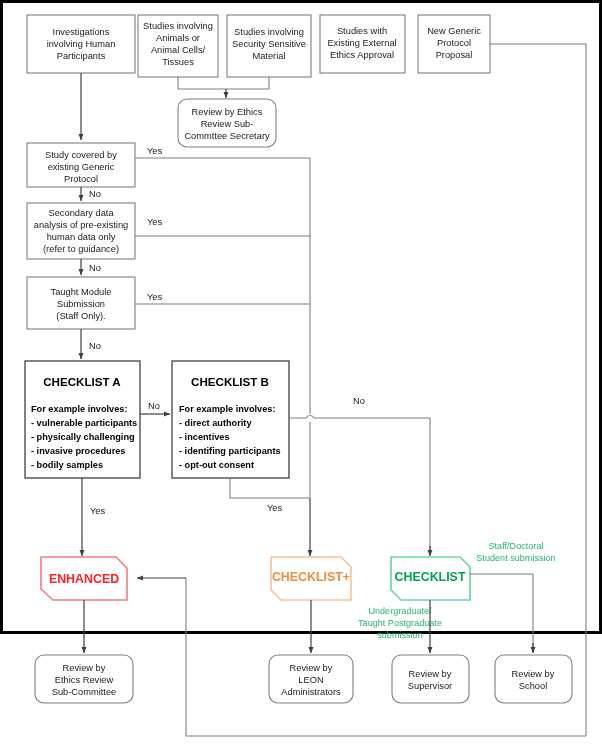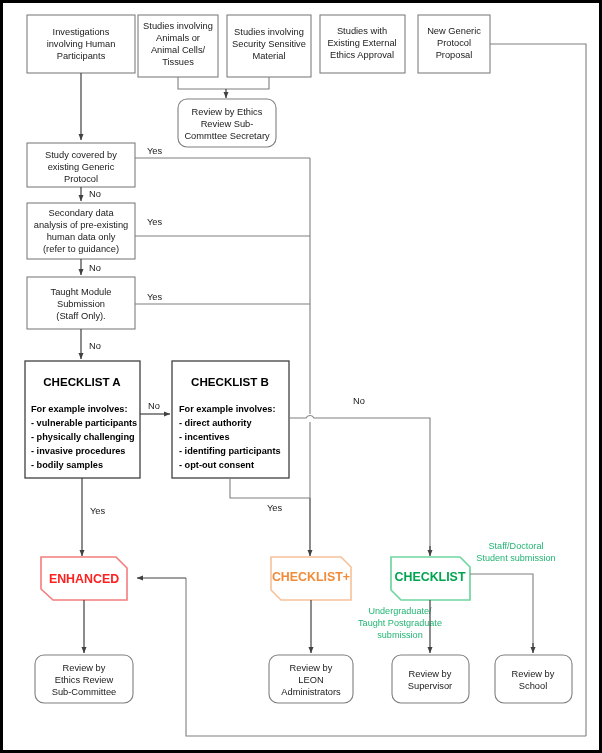--- a/index.html
+++ b/index.html
@@ -1,21 +1,21 @@
 <!DOCTYPE html>
 <html><head>
 <meta charset="utf-8">
 <style>
   html,body{margin:0;padding:0;background:#ffffff;}
   body{
     width:602px;height:753px;overflow:hidden;
     font-family:"Liberation Sans","DejaVu Sans",sans-serif;
   }
   #frame{
-    position:relative;width:602px;height:753px;box-sizing:border-box;
+    position:relative;width:602px;height:634px;box-sizing:border-box;
     border:3px solid #000;background:#fff;
   }
   svg#flow{position:absolute;left:0;top:0;width:602px;height:753px;display:block;}
   .bx{fill:#ffffff;stroke:#7f7f7f;stroke-width:1.1;}
   .bx-dark{fill:#ffffff;stroke:#404040;stroke-width:1.3;}
   .rbx{fill:#ffffff;stroke:#7f7f7f;stroke-width:1.1;}
   .ln{stroke:#7f7f7f;stroke-width:1.1;fill:none;}
   .ln-dark{stroke:#404040;stroke-width:1.2;fill:none;}
   .t{font-family:"Liberation Sans","DejaVu Sans",sans-serif;font-size:9.3px;fill:#1a1a1a;text-anchor:middle;}
   .t-lbl{font-family:"Liberation Sans","DejaVu Sans",sans-serif;font-size:9.3px;fill:#1a1a1a;text-anchor:start;}

